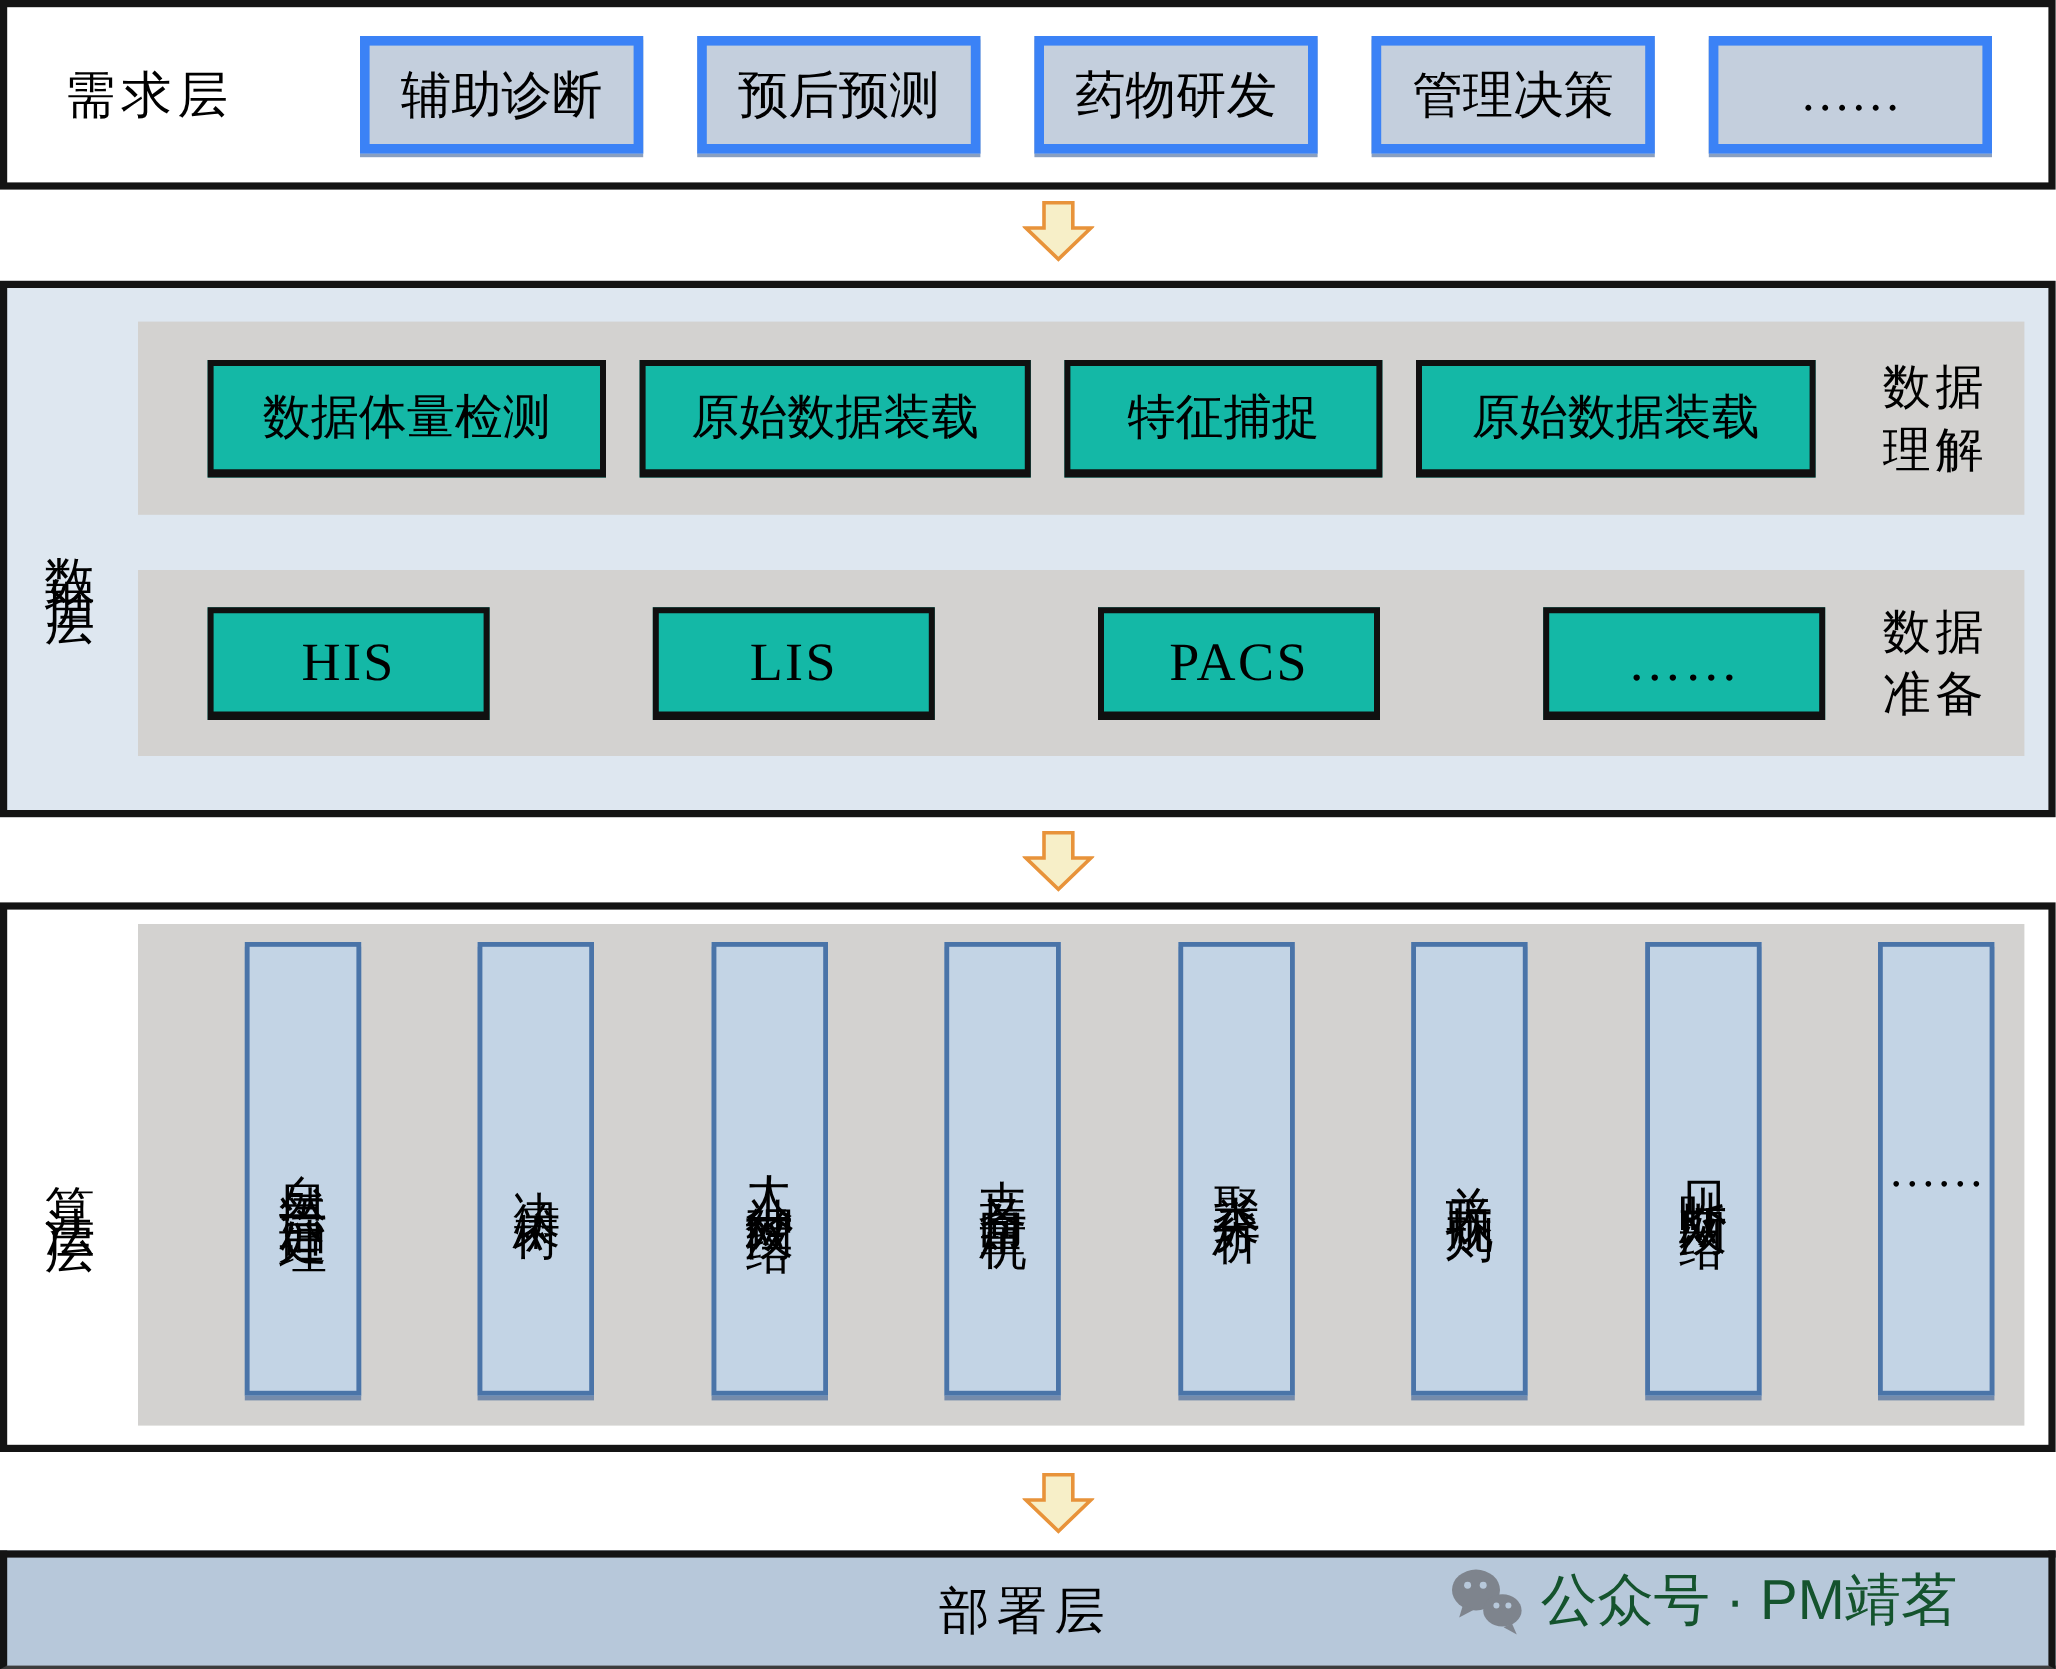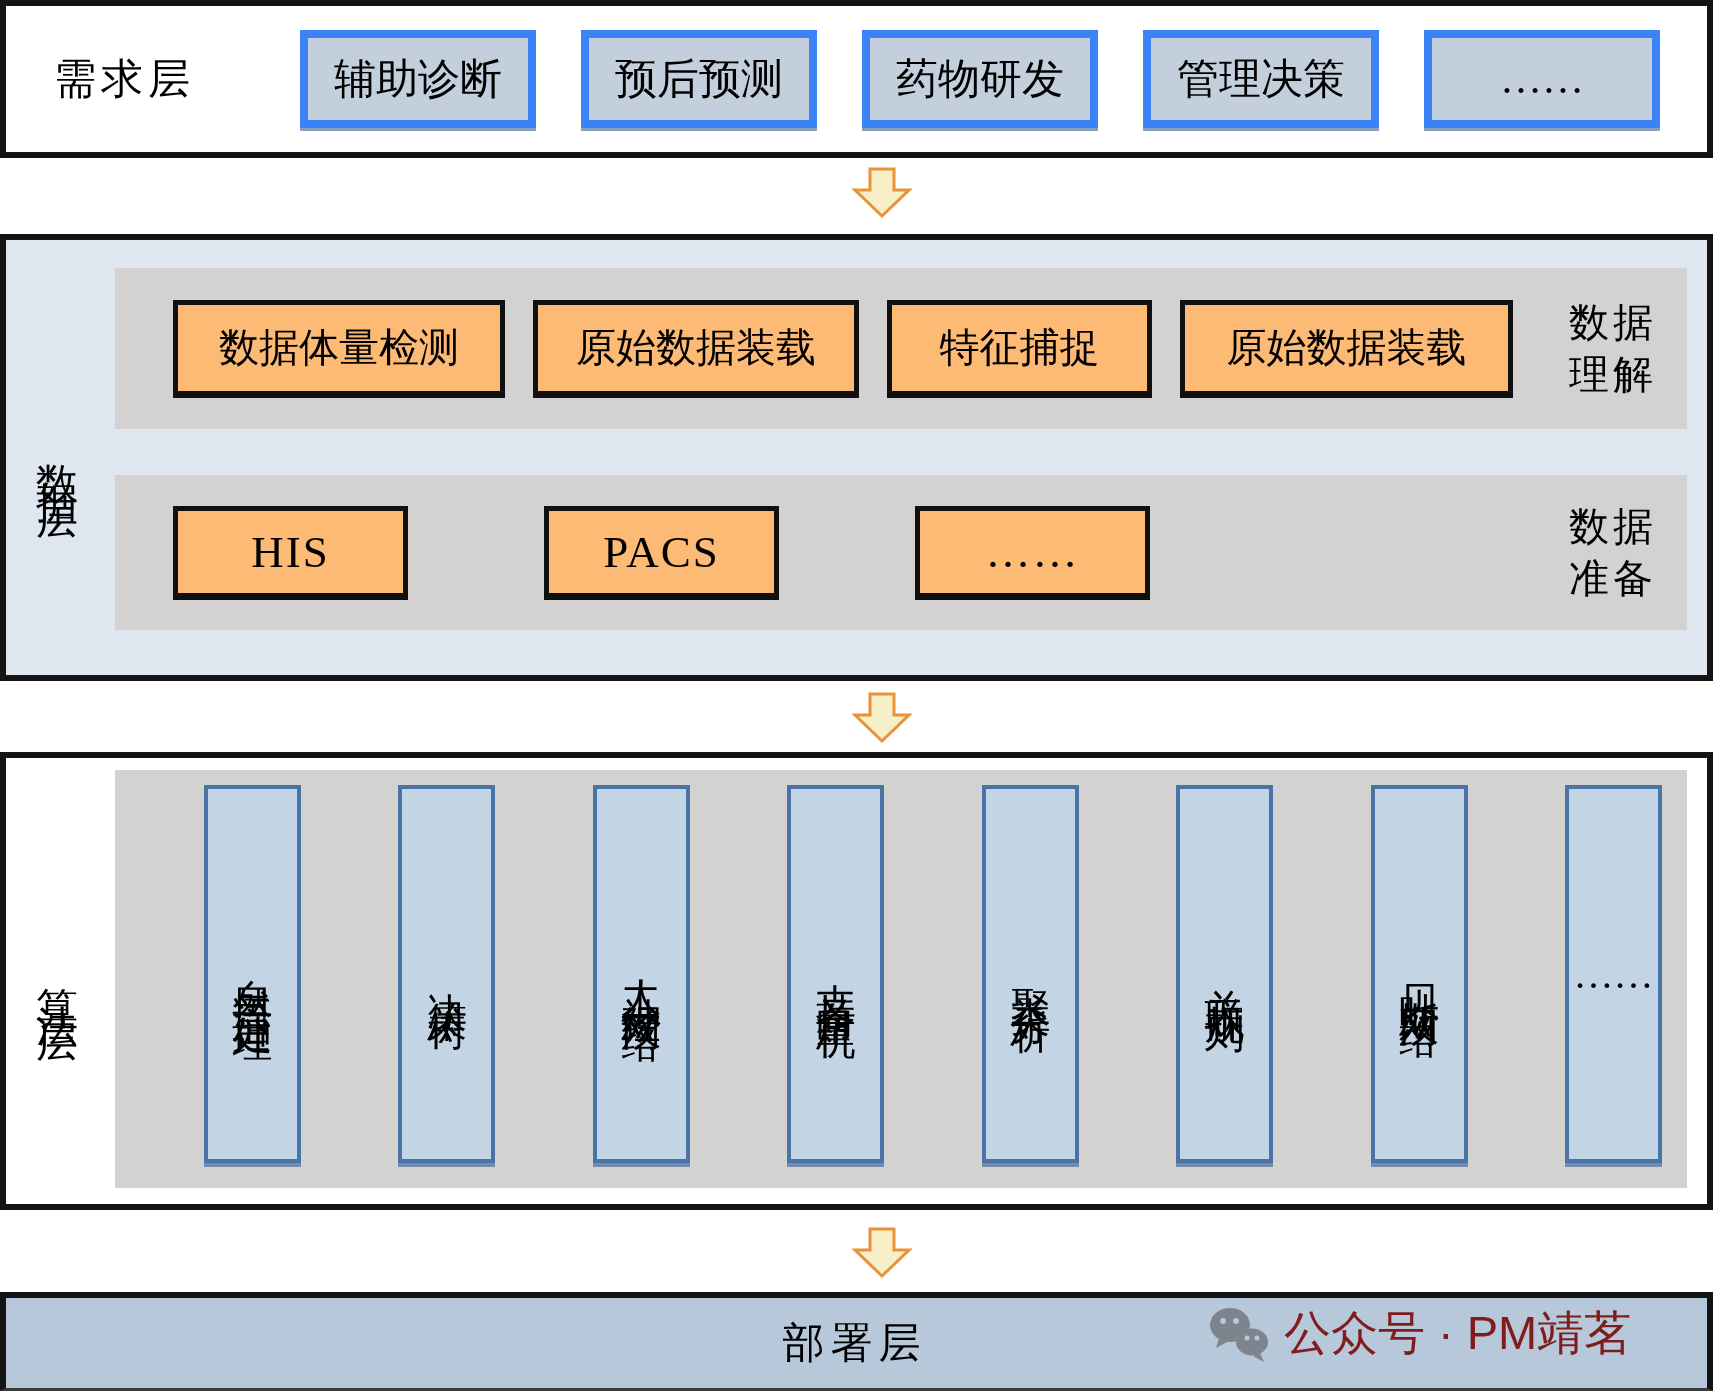--- a/index.html
+++ b/index.html
@@ -28,21 +28,21 @@
   
   .data-layer{left:0;top:234px;width:1713px;height:447px;background:#dee7f0;}
   .v-label{position:absolute;left:20px;top:0;height:100%;width:62px;
     display:flex;align-items:center;justify-content:center;
     writing-mode:vertical-rl;text-orientation:upright;font-size:42px;letter-spacing:18px;}
   .gray-band{position:absolute;background:#d3d2d0;}
   .gb1{left:109px;top:28px;width:1572px;height:161px;}
   .gb2{left:109px;top:235px;width:1572px;height:155px;}
   .wrow{position:absolute;left:58px;top:0;height:100%;display:flex;align-items:center;}
   .wrow1{gap:28px;} .wrow2{gap:136px;}
-  .white-box{height:98px;box-sizing:border-box;background:#fdba74;
+  .white-box{height:98px;box-sizing:border-box;background:#14b8a6;
     border:5px solid #101010;border-bottom-width:7px;
     display:flex;align-items:center;justify-content:center;font-size:40px;white-space:nowrap;}
   .w1{width:332px;} .w2{width:326px;} .w3{width:265px;} .w4{width:333px;}
   .sys-box{width:235px;height:94px;font-size:45px;letter-spacing:2px;}
   .side-label{position:absolute;right:26px;top:0;height:100%;display:flex;align-items:center;}
   .side-label span{display:block;width:96px;text-align:center;font-size:40px;line-height:1.3;
     letter-spacing:4px;word-break:break-all;}
 
   
   .algo-layer{left:0;top:752px;width:1713px;height:458px;background:#ffffff;}
@@ -55,21 +55,21 @@
     writing-mode:vertical-rl;text-orientation:upright;font-size:40px;letter-spacing:9px;}
   .v-box.h-text{writing-mode:horizontal-tb;text-orientation:mixed;letter-spacing:0;}
 
   
   .deploy{left:0;top:1292px;width:1713px;height:99px;background:#b7c8da;
     border:6px solid #141414;border-bottom:3px solid #3c3c3c;}
   .deploy-label{position:absolute;left:0;right:4px;top:0;height:100%;
     display:flex;align-items:center;justify-content:center;
     font-size:42px;letter-spacing:6px;}
   .watermark{position:absolute;left:1200px;top:4px;display:flex;align-items:center;gap:12px;
-    color:#7f1d1d;font-family:"Liberation Sans","DejaVu Sans",sans-serif;font-size:47px;white-space:nowrap;}
+    color:#14532d;font-family:"Liberation Sans","DejaVu Sans",sans-serif;font-size:47px;white-space:nowrap;}
 </style>
 </head>
 <body>
 
 <div class="band top-band black-border">
   <div class="top-label">需求层</div>
   <div class="top-boxes">
     <div class="blue-box">辅助诊断</div>
     <div class="blue-box">预后预测</div>
     <div class="blue-box">药物研发</div>
@@ -93,20 +93,21 @@
       <div class="white-box w4">原始数据装载</div>
     </div>
     <div class="side-label">
       <span>数据理解</span>
     </div>
   </div>
 
   <div class="gray-band gb2">
     <div class="wrow wrow2">
       <div class="white-box sys-box">HIS</div>
+      <div class="white-box sys-box">LIS</div>
       <div class="white-box sys-box">PACS</div>
       <div class="white-box sys-box">……</div>
     </div>
     <div class="side-label">
       <span>数据准备</span>
     </div>
   </div>
 </div>
 
 <svg class="arrow a2" viewBox="0 0 60 52">

